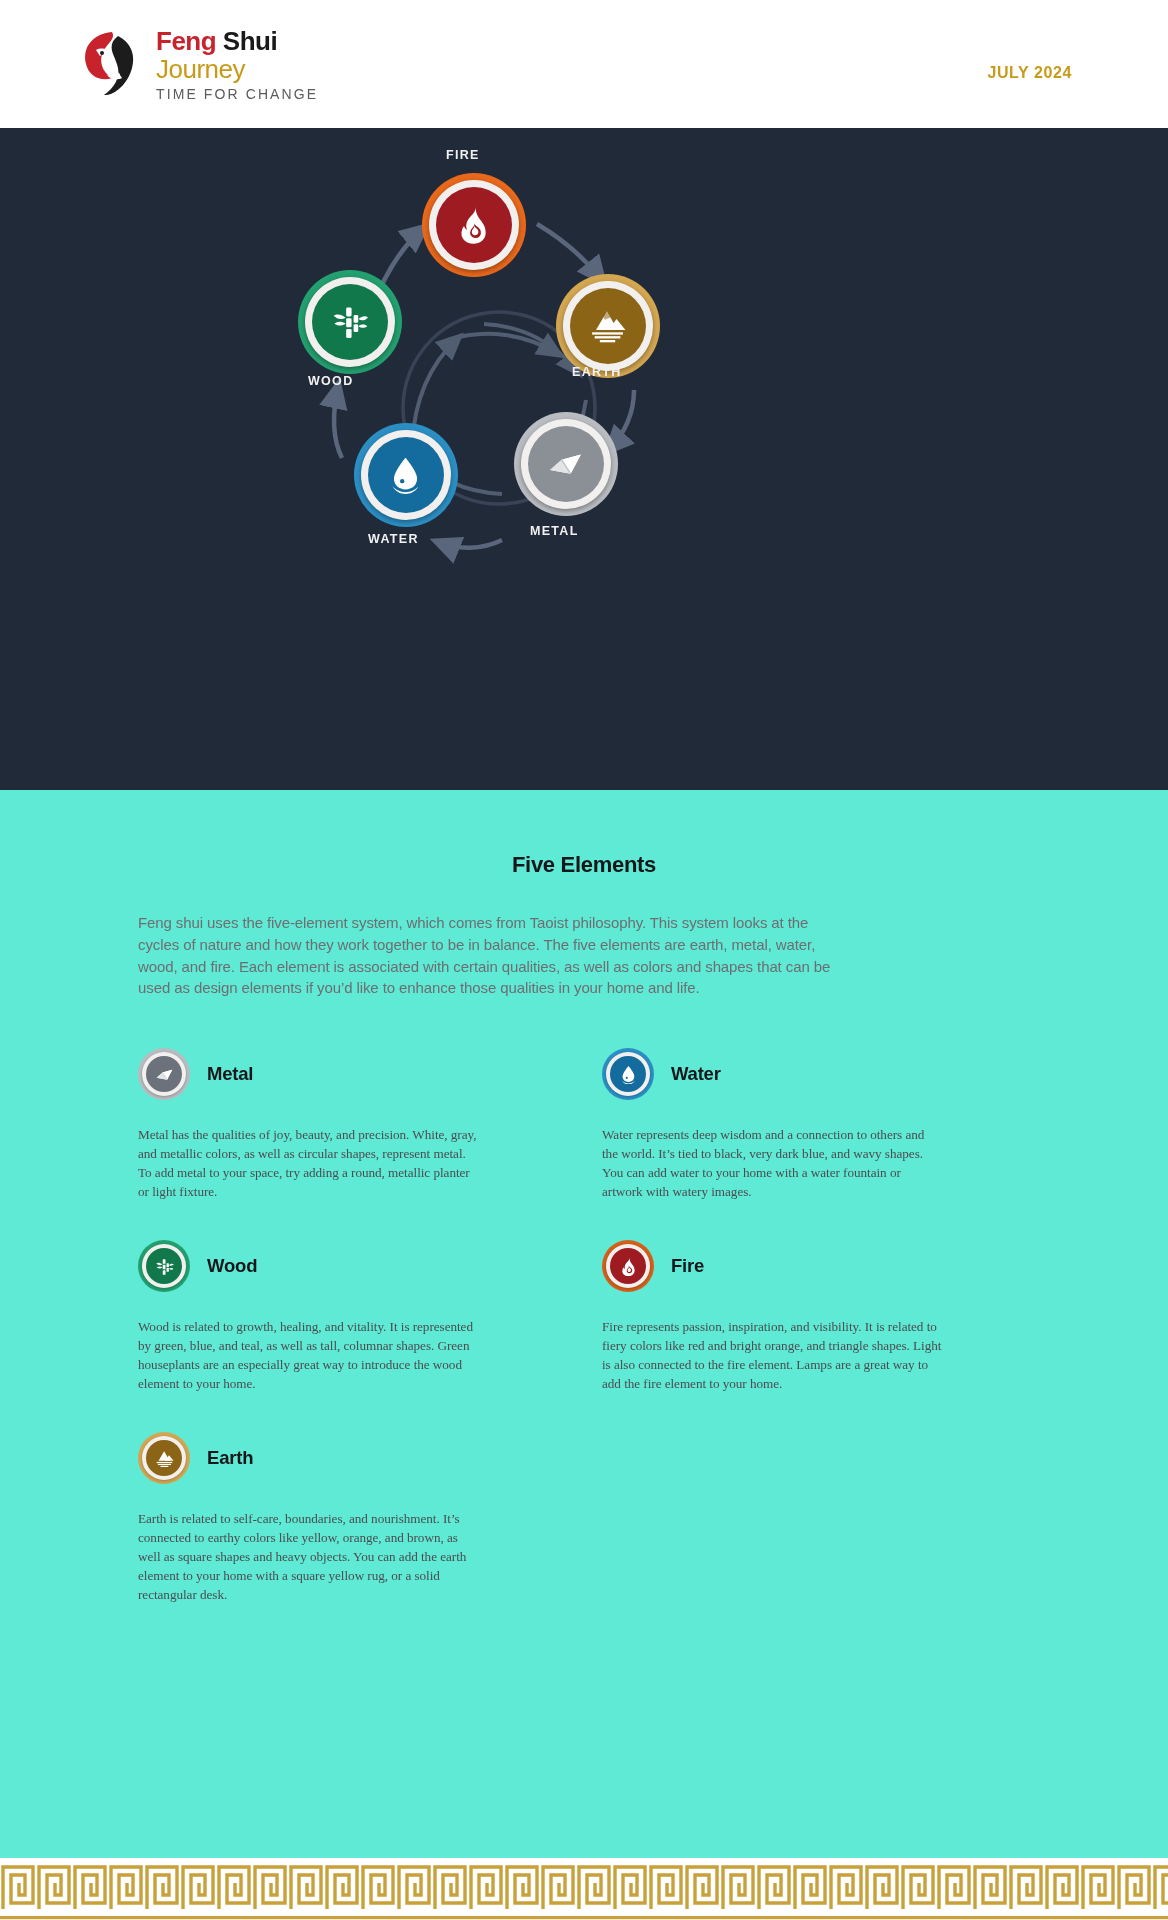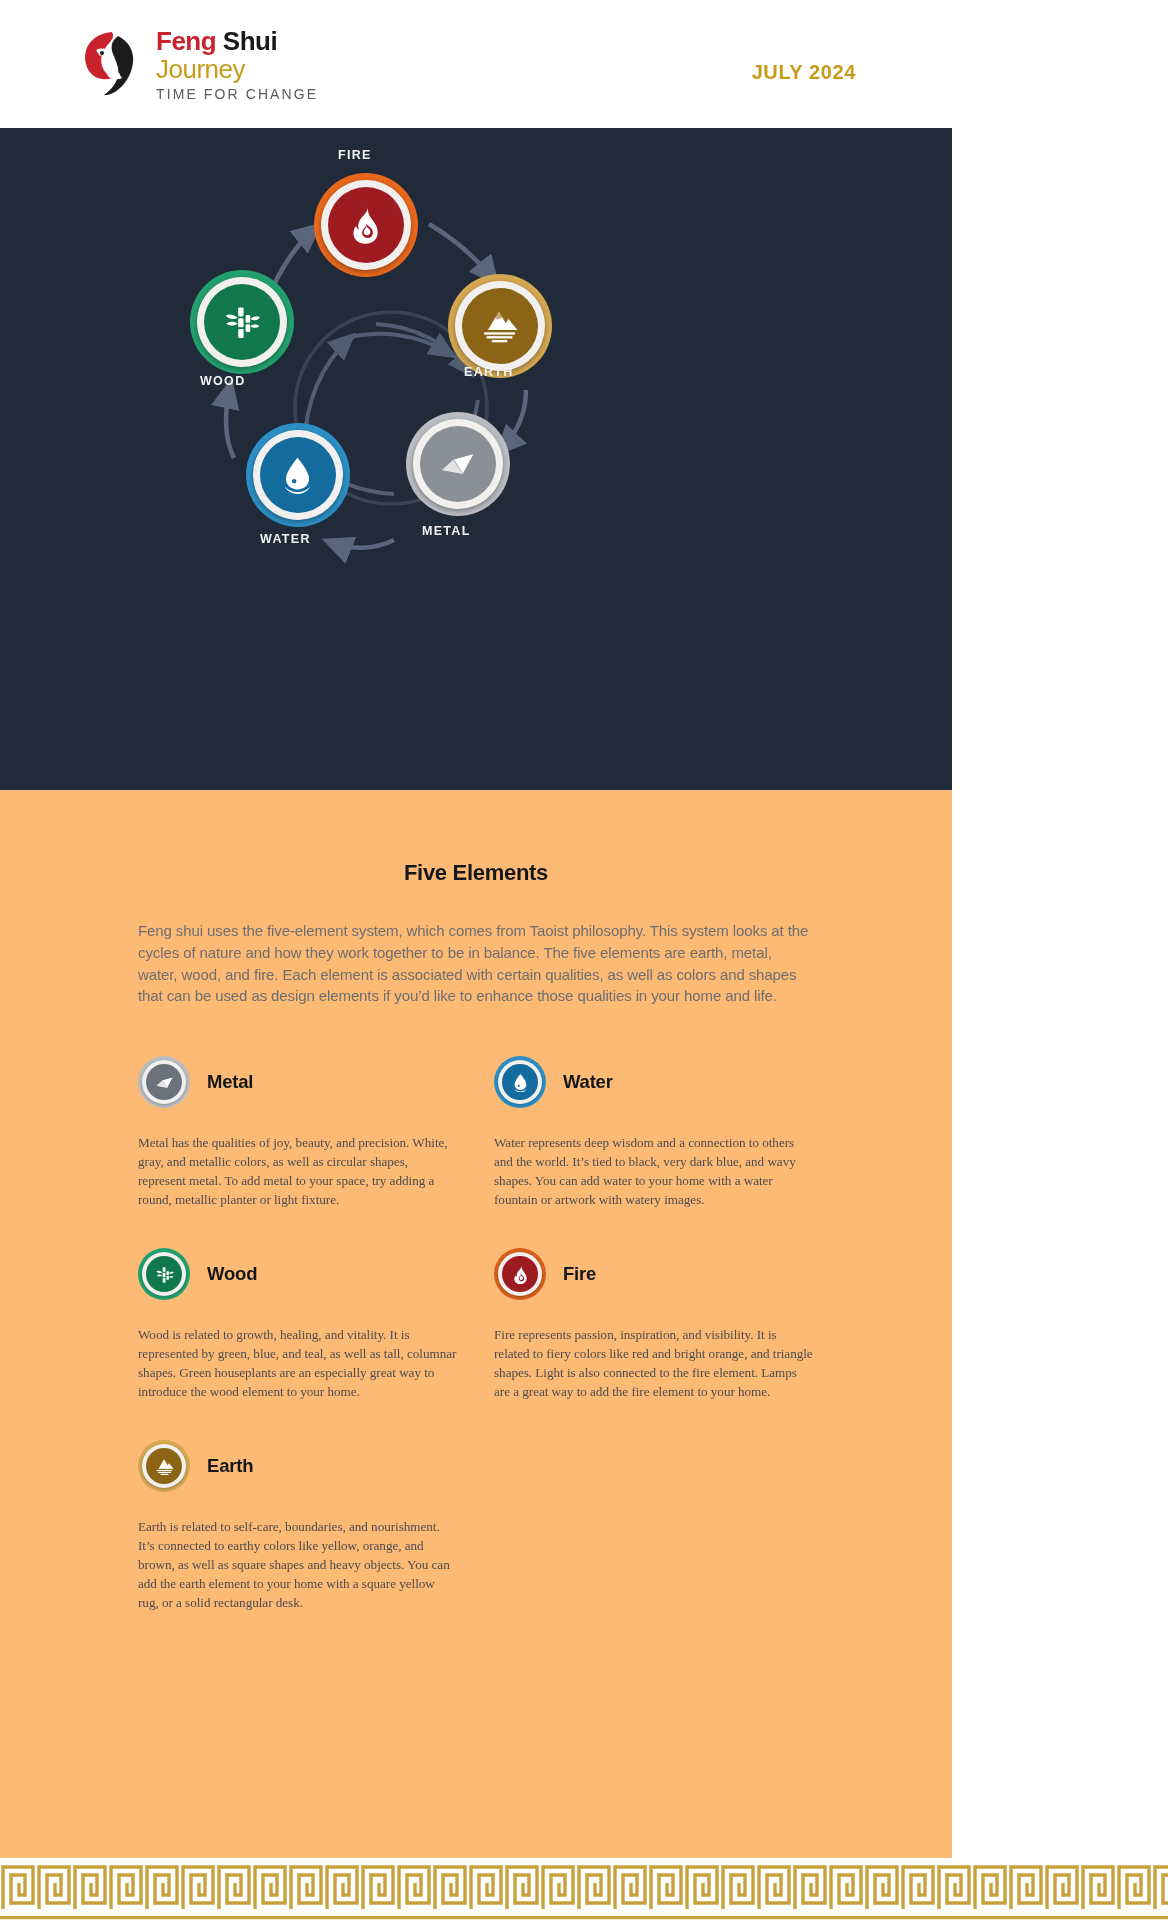--- a/index.html
+++ b/index.html
@@ -5,23 +5,23 @@
   * { box-sizing: border-box; margin: 0; padding: 0; }
   html, body {
     width: 1168px;
     height: 1920px;
     background: #ffffff;
     font-family: "Liberation Sans", sans-serif;
     overflow: hidden;
   }
   .page {
     position: relative;
-    width: 952px;
+    width: 1168px;
     height: 1920px;
-    background: #fdba74;
+    background: #5eead4;
   }
 
   
   .header {
     position: relative;
     height: 128px;
     display: flex;
     align-items: center;
     justify-content: space-between;
     padding: 0 96px 0 78px;
@@ -64,21 +64,21 @@
   }
   .header-right { text-align: right; }
   .newsletter-title {
     font-size: 40px;
     font-weight: bold;
     color: #16181c;
     letter-spacing: -1.2px;
     line-height: 1;
   }
   .newsletter-date {
-    font-size: 20px;
+    font-size: 16px;
     font-weight: bold;
     color: #c79a17;
     letter-spacing: 0.6px;
     margin-top: 17px;
   }
 
   
   .hero {
     position: relative;
     height: 662px;
@@ -140,21 +140,21 @@
   .n-metal { left: 280px; top: 284px; }
   .l-metal { left: 296px; top: 396px; }
   .n-water { left: 120px; top: 295px; }
   .l-water { left: 134px; top: 404px; }
   .n-wood  { left: 64px; top: 142px; }
   .l-wood  { left: 74px; top: 246px; }
 
   .arrows { position: absolute; inset: 0; }
 
   
-  .content { padding: 8px 138px; }
+  .content { padding: 0 138px; }
   .section-title {
     text-align: center;
     font-size: 22px;
     font-weight: bold;
     color: #15171b;
     letter-spacing: -0.3px;
     padding-top: 62px;
   }
   .intro {
     margin-top: 34px;

